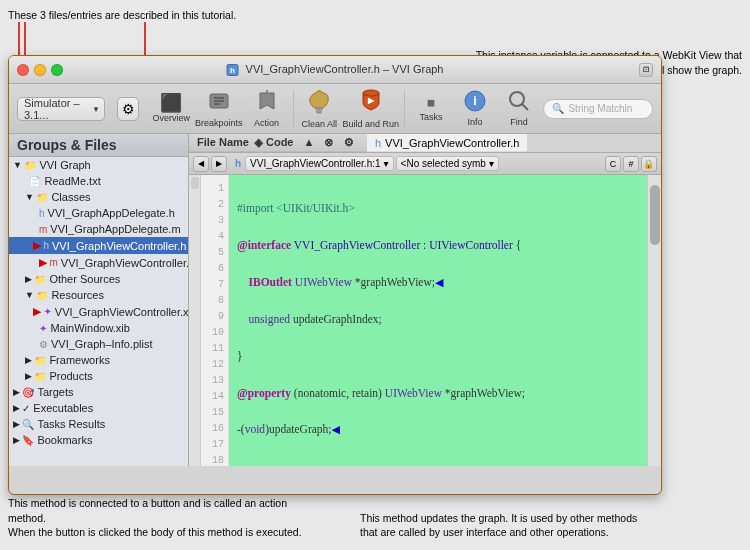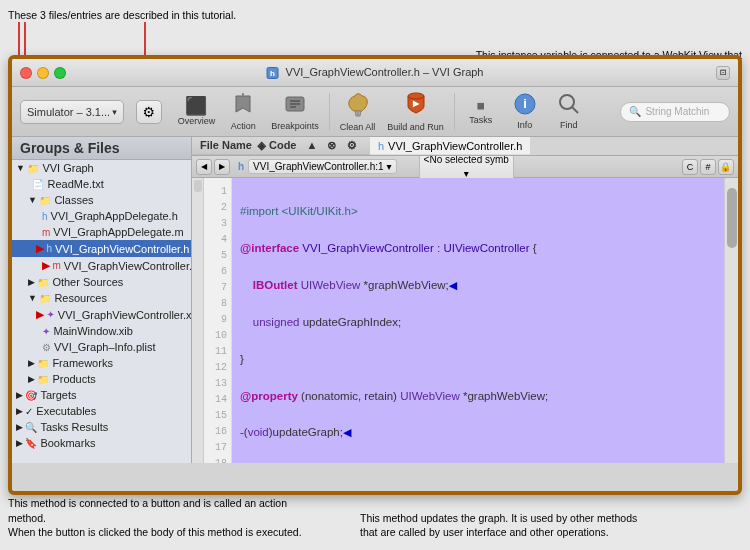--- a/index.html
+++ b/index.html
@@ -43,24 +43,24 @@
       bottom: 10px;
       left: 360px;
       max-width: 320px;
     }
 
     
     .xcode-window {
       position: absolute;
       top: 55px;
       left: 8px;
-      width: 734px;
+      width: 654px;
       height: 440px;
       background: #d4d4d4;
-      border: 4px solid #a16207;
+      border: 1px solid #a16207;
       border-radius: 6px;
       box-shadow: 0 4px 12px rgba(0,0,0,0.3);
       overflow: hidden;
     }
 
     
     .title-bar {
       background: linear-gradient(to bottom, #e8e8e8, #d0d0d0);
       height: 28px;
       display: flex;
@@ -358,24 +358,24 @@
       display: flex;
       align-items: center;
       justify-content: center;
       font-size: 9px;
       cursor: pointer;
     }
 
     
     .code-content {
       flex: 1;
-      background: #c4b5fd;
+      background: #86efac;
       overflow: auto;
       padding: 6px 8px;
-      font-family: Liberation Sans, sans-serif;
+      font-family: Liberation Serif, serif;
       font-size: 11.5px;
       line-height: 1.6;
       color: #333;
       position: relative;
     }
 
     .code-line { white-space: pre; }
 
     .c-keyword { color: #aa0d91; font-weight: 600; }
     .c-type { color: #5c2699; }
@@ -518,39 +518,39 @@
     <div class="gear-btn">
       <span>⚙</span>
     </div>
 
     <div class="toolbar-btn">
       <div class="btn-icon" style="font-size:18px;">⬛</div>
       <div class="btn-label">Overview</div>
     </div>
 
     <div class="toolbar-btn">
-      <div class="btn-icon" style="color:#666;">
-        <svg width="22" height="24" viewBox="0 0 22 24">
-          <polygon points="4,4 18,4 18,20 11,16 4,20" fill="#888" stroke="#666" stroke-width="1"></polygon>
-          <line x1="11" y1="4" x2="11" y2="1" stroke="#888" stroke-width="2"></line>
-        </svg>
-      </div>
-      <div class="btn-label">Action</div>
-    </div>
-
-    <div class="toolbar-btn">
       <div class="btn-icon">
         <svg width="22" height="24" viewBox="0 0 22 24">
           <rect x="2" y="5" width="18" height="14" rx="2" fill="#888" stroke="#666" stroke-width="1"></rect>
           <line x1="6" y1="9" x2="16" y2="9" stroke="#555" stroke-width="1.5"></line>
           <line x1="6" y1="12" x2="16" y2="12" stroke="#555" stroke-width="1.5"></line>
           <line x1="6" y1="15" x2="12" y2="15" stroke="#555" stroke-width="1.5"></line>
         </svg>
       </div>
       <div class="btn-label">Breakpoints</div>
+    </div>
+
+    <div class="toolbar-btn">
+      <div class="btn-icon" style="color:#666;">
+        <svg width="22" height="24" viewBox="0 0 22 24">
+          <polygon points="4,4 18,4 18,20 11,16 4,20" fill="#888" stroke="#666" stroke-width="1"></polygon>
+          <line x1="11" y1="4" x2="11" y2="1" stroke="#888" stroke-width="2"></line>
+        </svg>
+      </div>
+      <div class="btn-label">Action</div>
     </div>
 
     <div class="toolbar-separator"></div>
 
     <div class="toolbar-btn">
       <div class="btn-icon">
         <svg width="24" height="26" viewBox="0 0 24 26">
           <path d="M8,20 C8,20 4,18 3,14 C2,10 5,6 9,5 C10,2 14,2 16,5 C20,5 22,9 21,13 C20,17 16,20 16,20 Z" fill="#c8a44c" stroke="#a07020" stroke-width="1"></path>
           <path d="M9,20 L15,20 L14,25 L10,25 Z" fill="#aaa" stroke="#888" stroke-width="1"></path>
           <line x1="12" y1="20" x2="12" y2="25" stroke="#888" stroke-width="1"></line>
@@ -734,21 +734,21 @@
 
         <div class="editor-nav-bar">
           <div class="nav-btn">◀</div>
           <div class="nav-btn">▶</div>
           <div style="width:4px;"></div>
           <span style="color:#5b8fd4; font-size:10px; font-weight:bold; margin-right:2px;">h</span>
           <div class="nav-breadcrumb">
             <span>VVI_GraphViewController.h:1</span>
             <span>▾</span>
           </div>
-          <div class="nav-breadcrumb" style="margin-left:20px;flex-direction:column;">
+          <div class="nav-breadcrumb" style="margin-left:0;">
             <span>&lt;No selected symb</span>
             <span>▾</span>
           </div>
           <div class="nav-spacer"></div>
           <div class="nav-right-btns">
             <div class="nav-right-btn">C</div>
             <div class="nav-right-btn">#</div>
             <div class="nav-right-btn">🔒</div>
           </div>
         </div>

